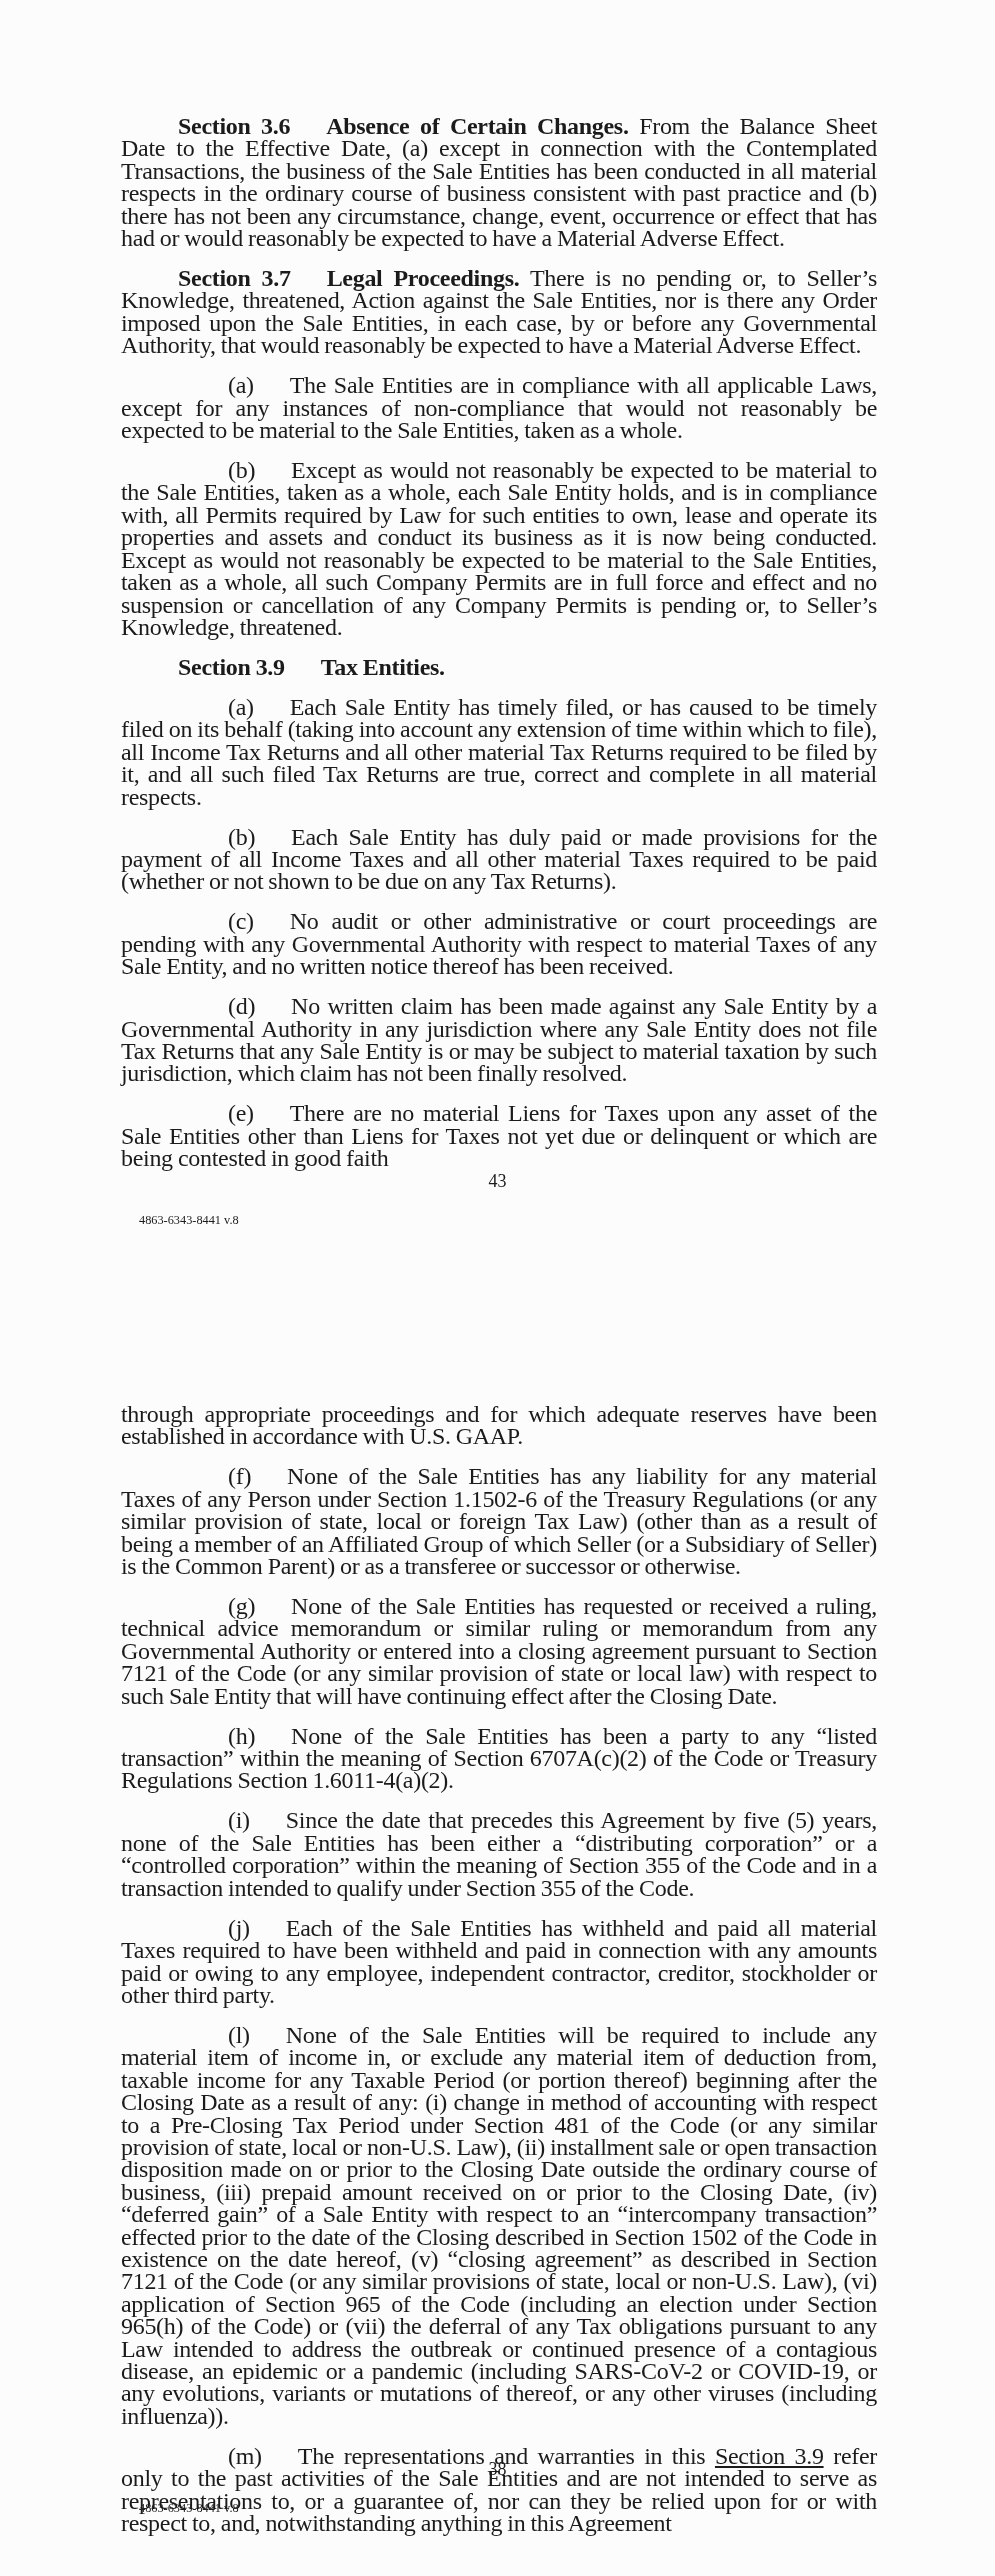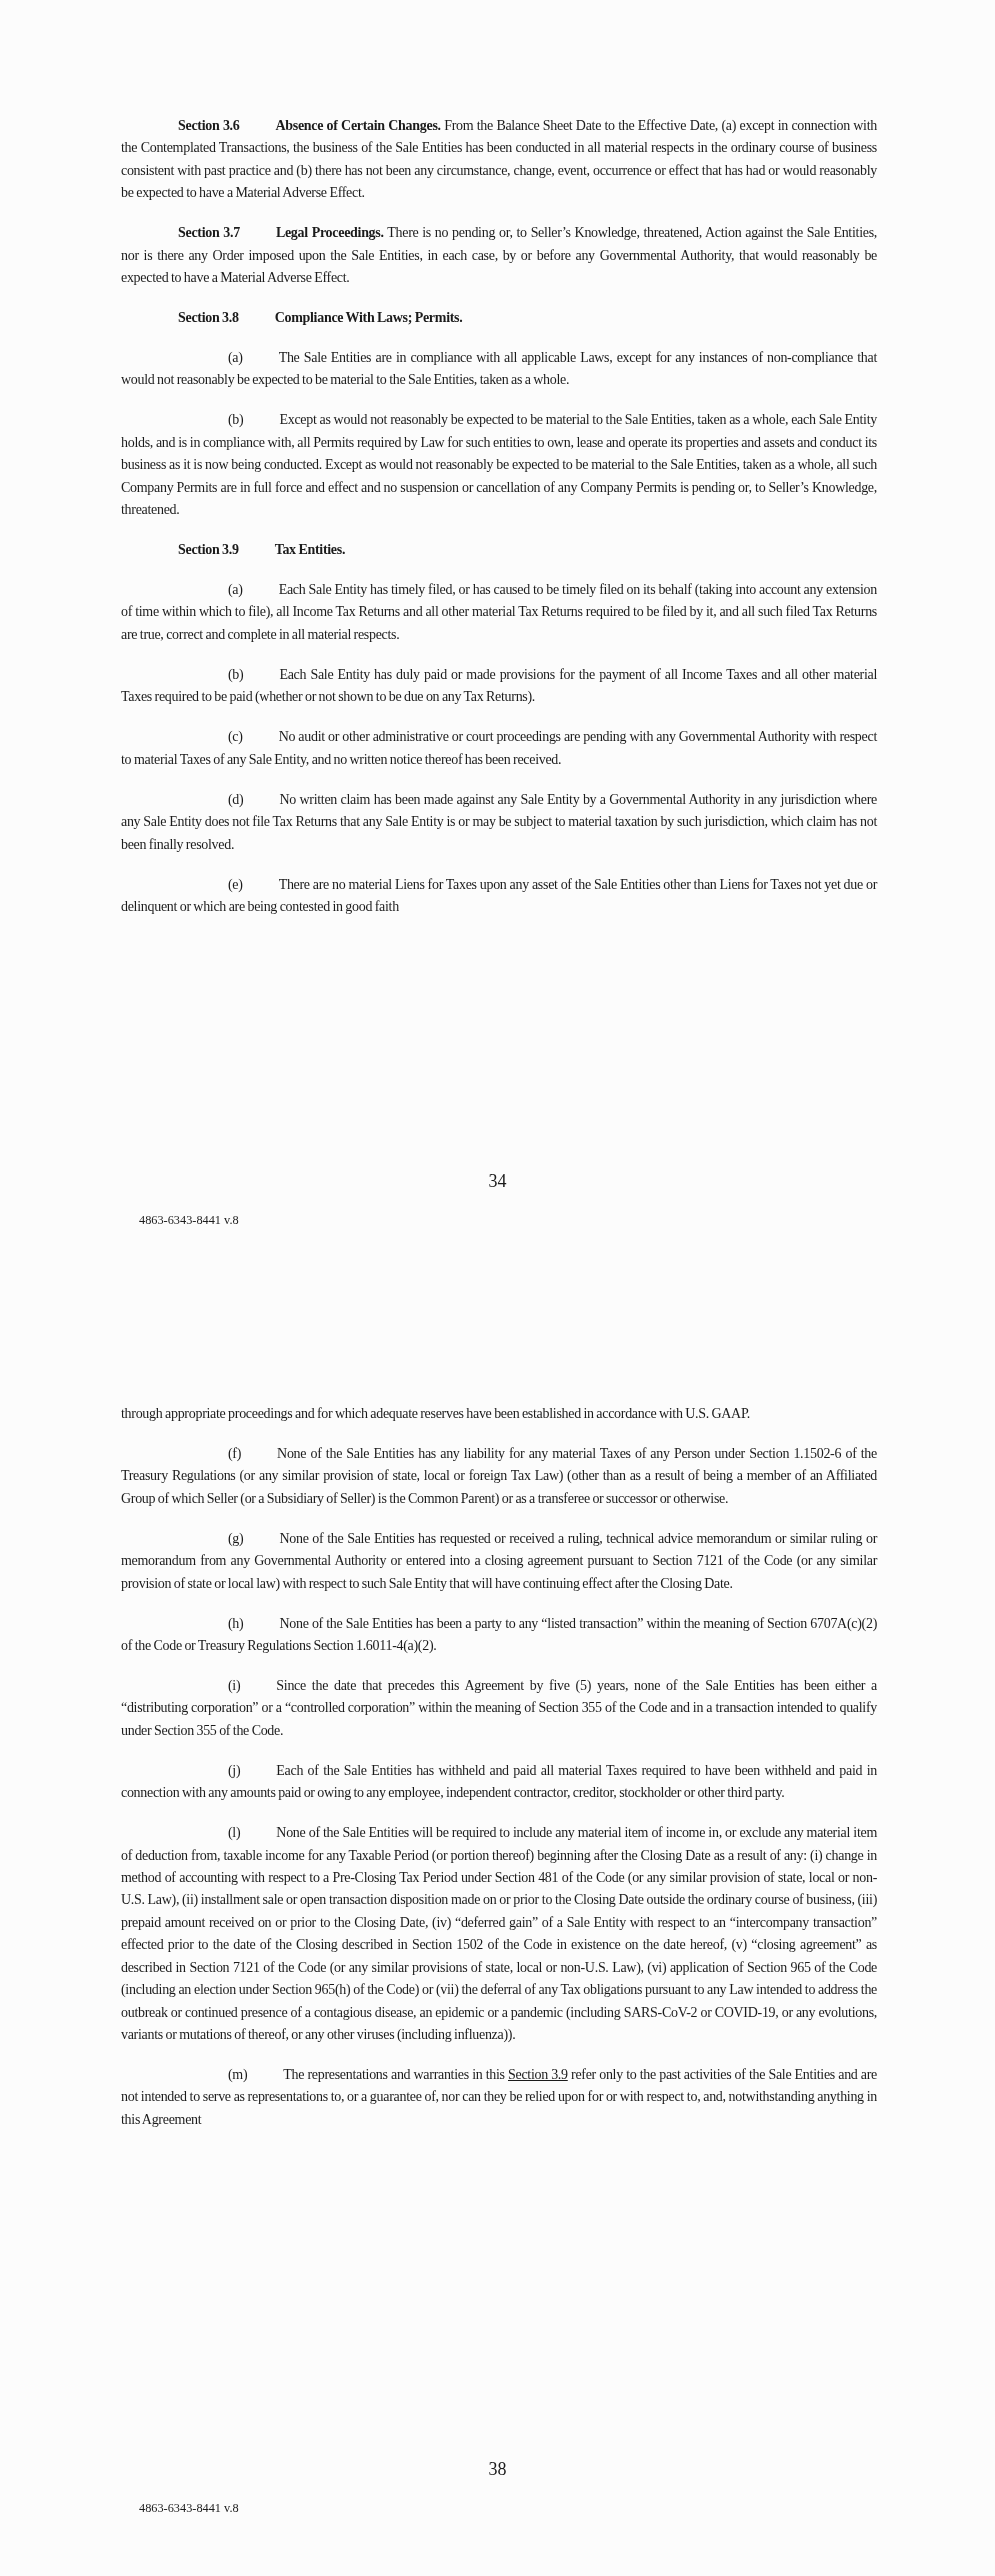--- a/index.html
+++ b/index.html
@@ -17,21 +17,21 @@
   }
   .page {
     width: 995px;
     height: 1288px;
     position: relative;
     box-sizing: border-box;
     padding: 115px 118px 0 121px;
     overflow: hidden;
   }
   .content {
-    font-size: 14px;
+    font-size: 24px;
     line-height: 22.4px;
     letter-spacing: -0.3px;
     word-spacing: -0.6px;
     text-align: justify;
   }
   .para {
     margin: 0 0 17.6px 0;
     text-indent: 57px;
   }
   .para.lett {
@@ -73,40 +73,39 @@
 
 <div class="canvas">
 
   <div class="page">
     <div class="content">
 
       <p class="para sect"><b class="b">Section 3.6</b><span class="tab"></span><b class="b">Absence of Certain Changes.</b><span> From the Balance Sheet Date to the Effective Date, (a) except in connection with the Contemplated Transactions, the business of the Sale Entities has been conducted in all material respects in the ordinary course of business consistent with past practice and (b) there has not been any circumstance, change, event, occurrence or effect that has had or would reasonably be expected to have a Material Adverse Effect.</span></p>
 
       <p class="para sect"><b class="b">Section 3.7</b><span class="tab"></span><b class="b">Legal Proceedings.</b><span> There is no pending or, to Seller’s Knowledge, threatened, Action against the Sale Entities, nor is there any Order imposed upon the Sale Entities, in each case, by or before any Governmental Authority, that would reasonably be expected to have a Material Adverse Effect.</span></p>
 
-      <p class="para sect"><b class="b">Section 3.8</b><span class="tab"></span><b class="b">Compliance With Laws; Permits.</b></p>
 
       <p class="para lett"><span>(a)</span><span class="tab"></span><span>The Sale Entities are in compliance with all applicable Laws, except for any instances of non-compliance that would not reasonably be expected to be material to the Sale Entities, taken as a whole.</span></p>
 
       <p class="para lett"><span>(b)</span><span class="tab"></span><span>Except as would not reasonably be expected to be material to the Sale Entities, taken as a whole, each Sale Entity holds, and is in compliance with, all Permits required by Law for such entities to own, lease and operate its properties and assets and conduct its business as it is now being conducted.  Except as would not reasonably be expected to be material to the Sale Entities, taken as a whole, all such Company Permits are in full force and effect and no suspension or cancellation of any Company Permits is pending or, to Seller’s Knowledge, threatened.</span></p>
 
       <p class="para sect"><b class="b">Section 3.9</b><span class="tab"></span><b class="b">Tax Entities.</b></p>
 
       <p class="para lett"><span>(a)</span><span class="tab"></span><span>Each Sale Entity has timely filed, or has caused to be timely filed on its behalf (taking into account any extension of time within which to file), all Income Tax Returns and all other material Tax Returns required to be filed by it, and all such filed Tax Returns are true, correct and complete in all material respects.</span></p>
 
       <p class="para lett"><span>(b)</span><span class="tab"></span><span>Each Sale Entity has duly paid or made provisions for the payment of all Income Taxes and all other material Taxes required to be paid (whether or not shown to be due on any Tax Returns).</span></p>
 
       <p class="para lett"><span>(c)</span><span class="tab"></span><span>No audit or other administrative or court proceedings are pending with any Governmental Authority with respect to material Taxes of any Sale Entity, and no written notice thereof has been received.</span></p>
 
       <p class="para lett"><span>(d)</span><span class="tab"></span><span>No written claim has been made against any Sale Entity by a Governmental Authority in any jurisdiction where any Sale Entity does not file Tax Returns that any Sale Entity is or may be subject to material taxation by such jurisdiction, which claim has not been finally resolved.</span></p>
 
       <p class="para lett"><span>(e)</span><span class="tab"></span><span>There are no material Liens for Taxes upon any asset of the Sale Entities other than Liens for Taxes not yet due or delinquent or which are being contested in good faith</span></p>
 
     </div>
-    <div class="pagenum">34</div>
+    <div class="pagenum">43</div>
     <div class="footer-id">4863-6343-8441 v.8</div>
   </div>
 
   <div class="page">
     <div class="content">
 
       <p class="para cont"><span>through appropriate proceedings and for which adequate reserves have been established in accordance with U.S. GAAP.</span></p>
 
       <p class="para lett"><span>(f)</span><span class="tab"></span><span>None of the Sale Entities has any liability for any material Taxes of any Person under Section 1.1502-6 of the Treasury Regulations (or any similar provision of state, local or foreign Tax Law) (other than as a result of being a member of an Affiliated Group of which Seller (or a Subsidiary of Seller) is the Common Parent) or as a transferee or successor or otherwise.</span></p>
 

